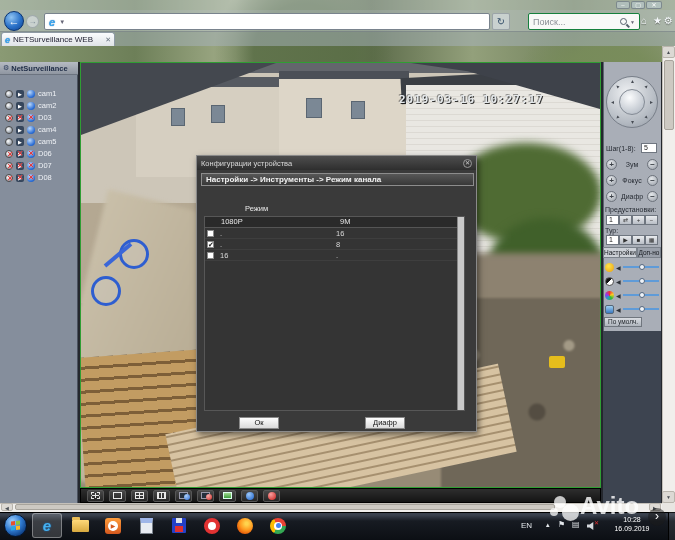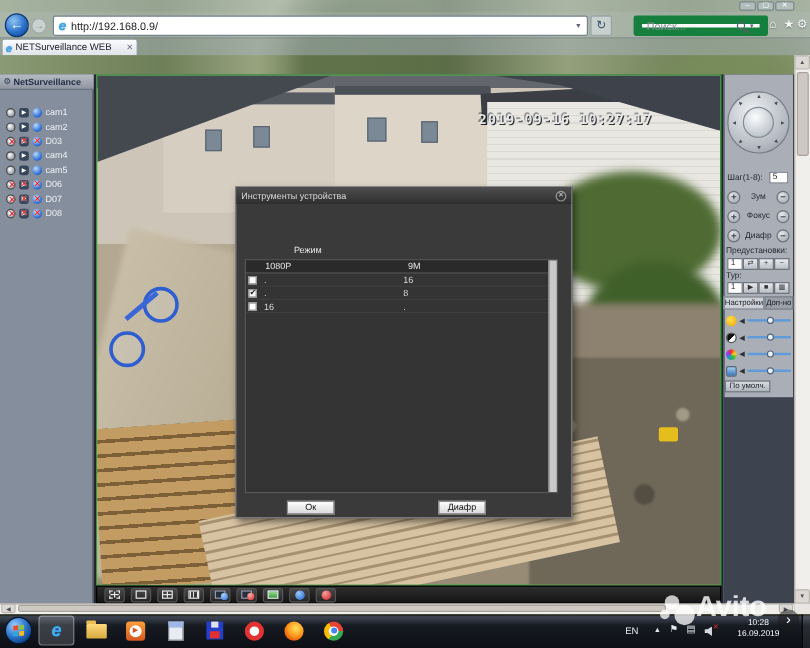--- a/index.html
+++ b/index.html
@@ -25,21 +25,21 @@
   #back-btn{left:4px;top:11px;width:20px;height:20px;border-radius:50%;color:#fff;font-size:11px;line-height:18px;text-align:center;
     background:radial-gradient(circle at 35% 30%,#8fc3f2,#2a71c8 55%,#0c3f8e);border:1px solid #0a3370}
   #fwd-btn{left:26px;top:15px;width:13px;height:13px;border-radius:50%;color:#7c8a96;font-size:8px;line-height:11px;text-align:center;
     background:rgba(225,230,235,.6);border:1px solid rgba(120,130,140,.5)}
   #url-field{left:44px;top:13px;width:446px;height:17px;background:#fff;border:1px solid #79838d;border-radius:2px;padding:0 4px;gap:4px}
   .ie-e{font-style:italic;font-weight:bold;color:#3fa7ee;font-size:11px;text-shadow:0 0 1px #1a6ab0}
   #url-text{font-size:9px;color:#222;flex:1}
   #url-caret{font-size:6px;color:#667}
   #refresh-btn{left:492px;top:13px;width:18px;height:17px;border:1px solid rgba(110,120,130,.5);border-radius:2px;
     background:rgba(225,232,238,.55);color:#35506a;font-size:10px;line-height:15px;text-align:center}
-  #search-field{left:528px;top:13px;width:112px;height:17px;background:rgba(255,255,255,.92);border:7px solid #15803d;border-radius:2px;padding:0 4px;gap:3px}
+  #search-field{left:528px;top:13px;width:112px;height:17px;background:rgba(255,255,255,.92);border:1px solid #15803d;border-radius:2px;padding:0 4px;gap:3px}
   #search-text{font-size:9px;color:#8a8f96;flex:1}
   .mag{width:7px;height:7px;border:1.5px solid #55606c;border-radius:50%;position:relative}
   .mag::after{content:"";position:absolute;width:4px;height:1.5px;background:#55606c;left:5px;top:6px;transform:rotate(45deg)}
   .chrome-ic{position:absolute;top:15px;color:#f4f7fa;font-size:10px;text-shadow:0 1px 1px rgba(0,0,0,.4)}
   #tabbar{left:0;top:32px;width:675px;height:14px;background:rgba(168,180,190,.5)}
   #tab{left:1px;top:32px;width:114px;height:14px;background:linear-gradient(#fbfcfd,#dfe3e7);
     border:1px solid #8e9aa4;border-bottom:none;border-radius:3px 3px 0 0;padding:0 3px;gap:3px}
   #tab-title{font-size:8px;color:#223;flex:1;white-space:nowrap;overflow:hidden}
   #tab-close{font-size:7px;color:#697480}
 
@@ -232,21 +232,20 @@
     <span class="winbtn" style="left:616px">–</span>
     <span class="winbtn" style="left:631px">▢</span>
     <span class="winbtn" style="left:646px;width:16px">✕</span>
   </div>
 
   <div id="navbar" class="abs"></div>
   <div id="back-btn" class="abs">←</div>
   <div id="fwd-btn" class="abs">→</div>
   <div id="url-field" class="abs f">
     <span class="ie-e">e</span>
-    <span id="url-text">http://192.168.0.9/</span>
     <span id="url-caret">▼</span>
   </div>
   <div id="refresh-btn" class="abs">↻</div>
   <div id="search-field" class="abs f">
     <span id="search-text">Поиск...</span>
     <span class="mag"></span>
     <span style="font-size:5px;color:#667">▼</span>
   </div>
   <span class="chrome-ic" style="left:641px">⌂</span>
   <span class="chrome-ic" style="left:653px">★</span>
@@ -336,21 +335,21 @@
     <div id="sc-yellow" class="sc"></div>
     <div id="sc-eave-left" class="sc"></div>
     <div id="sc-eave-right" class="sc"></div>
     <div id="sc-bike" class="sc">
       <span class="wheel" style="left:2px;top:55px"></span>
       <span class="wheel" style="left:30px;top:18px"></span>
       <span id="sc-frame"></span>
     </div>
     <div id="sc-pallets" class="sc"></div>
     <div id="sc-boards" class="sc"></div>
-    <div id="timestamp" class="sc">2019-09-16 10:27:17</div>
+    <div id="timestamp" class="sc">2019-03-16 10:27:17</div>
   </div>
 
   <div id="video-toolbar" class="abs">
     <div class="vt">
         <span class="sq grid" style="border-style:dashed"></span>
       </div>
     <div class="vt">
         <span class="sq"></span>
       </div>
     <div class="vt">
@@ -461,23 +460,24 @@
   <span class="scr-btn" style="left:662px;top:491px;width:13px;height:12px;line-height:11px">▼</span>
   <span class="scr-thumb" style="left:663.5px;top:60px;width:10px;height:70px"></span>
   <div id="hscroll" class="abs"></div>
   <span class="scr-btn" style="left:1px;top:503px;width:12px;height:8px;line-height:8px">◀</span>
   <span class="scr-btn" style="left:649px;top:503px;width:12px;height:8px;line-height:8px">▶</span>
   <span class="scr-thumb" style="left:15px;top:504px;width:540px;height:6px"></span>
   <div id="scroll-corner" class="abs"></div>
 
   <div id="dialog" class="abs">
     <div id="dlg-titlebar">
-      <span id="dlg-title">Инструменты устройства</span>
+      <span id="dlg-title">Конфигурации устройства</span>
       <span id="dlg-close">✕</span>
     </div>
+    <div id="dlg-breadcrumb">Настройки -&gt; Инструменты -&gt; Режим канала</div>
     <span id="dlg-tab-label">Режим</span>
     <div id="dlg-table">
       <div id="dlg-thead">
         <span class="th" style="width:11px"></span>
         <span class="th" style="width:120px;padding-left:5px">1080P</span>
         <span class="th" style="flex:1;padding-left:4px">9M</span>
       </div>
       <div class="drow" style="top:11px">
         <span class="dcb"></span>
         <span class="dcell1">.</span>

